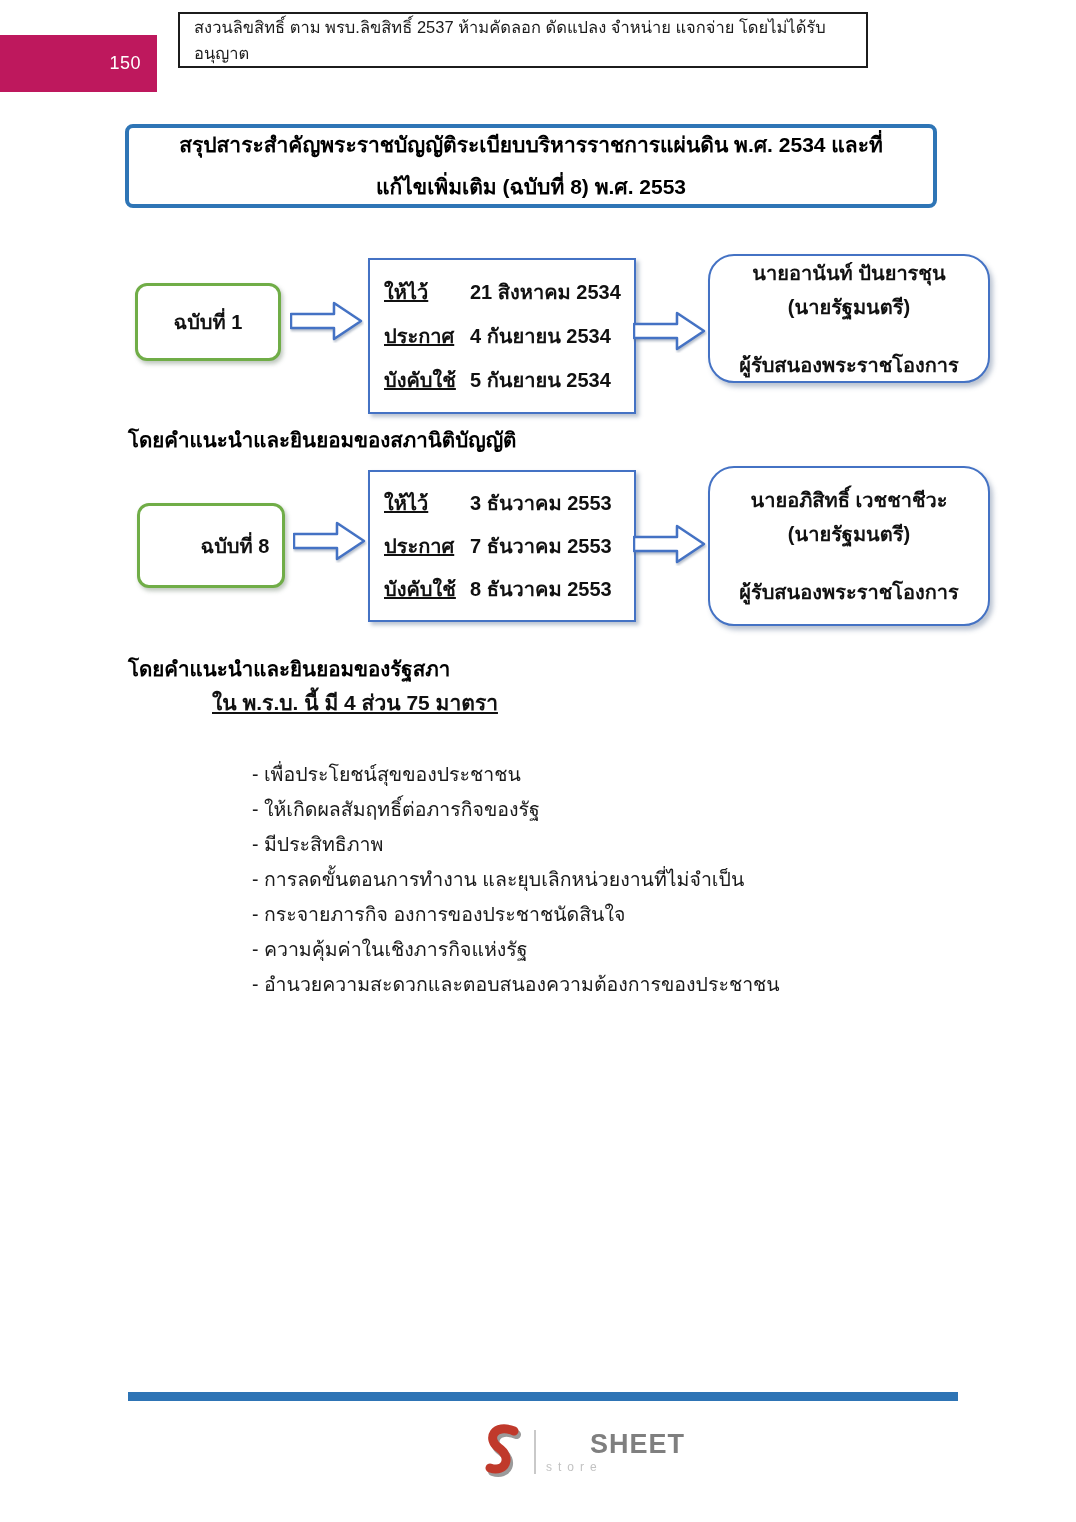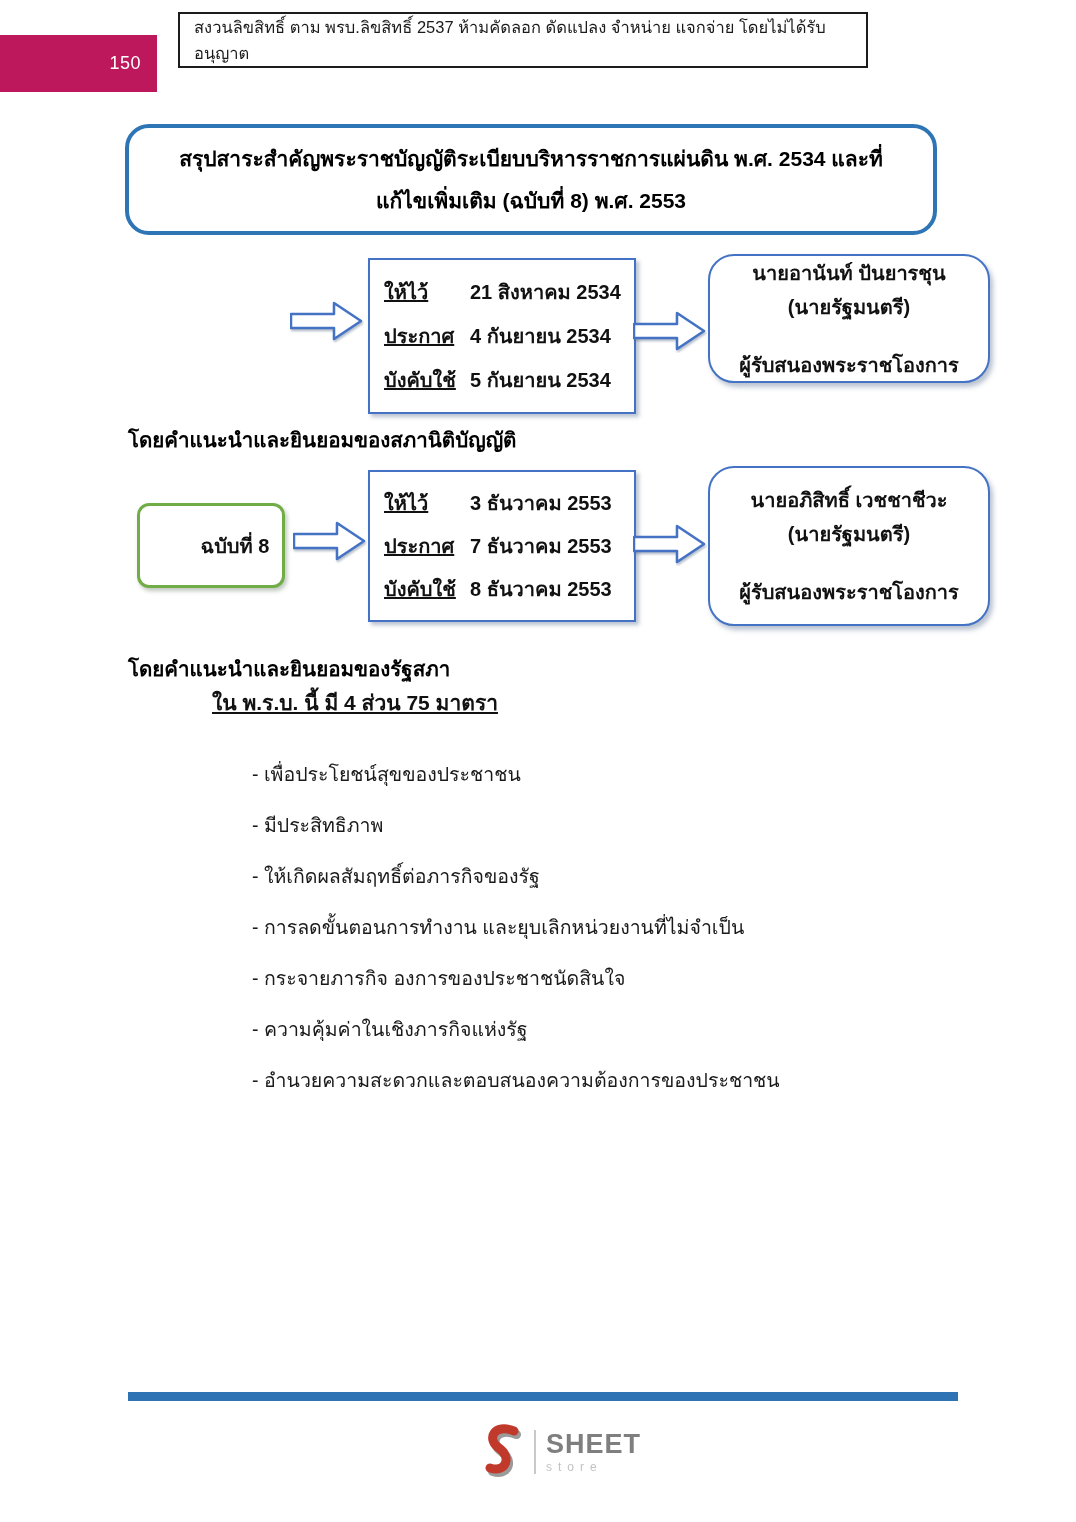--- a/index.html
+++ b/index.html
@@ -20,22 +20,22 @@
     font-size:18px;letter-spacing:.5px;
   }
   .copyright-box{
     position:absolute;left:178px;top:12px;width:690px;height:56px;
     border:2px solid #1c1c1c;box-sizing:border-box;
     display:flex;align-items:center;
     padding:0 14px;font-size:16.5px;color:#1b1b1b;
   }
   
   .title-box{
-    position:absolute;left:125px;top:124px;width:812px;height:111px;
-    border:4px solid #2E75B6;border-radius:24px;box-sizing:border-box;
+    position:absolute;left:125px;top:124px;width:812px;height:84px;
+    border:4px solid #2E75B6;border-radius:8px;box-sizing:border-box;
     display:flex;align-items:center;justify-content:center;
     padding:2px 26px;text-align:center;
     font-weight:bold;font-size:21px;line-height:42px;color:#000;
   }
   
   .edition-box{
     position:absolute;
     border:3px solid #70AD47;border-radius:12px;background:#fff;
     box-shadow:2px 3px 4px rgba(110,130,110,.45);
     display:flex;align-items:center;justify-content:center;
@@ -77,54 +77,57 @@
   .body-heading{
     position:absolute;left:212px;top:686px;
     font-weight:bold;font-size:21px;text-decoration:underline;
   }
   .section-line{position:absolute;left:200px;top:728px;font-size:20px;}
   .section-label{font-weight:bold;}
   .section-label sup{font-size:13px;}
   .section-text{margin-left:8px;font-weight:normal;}
   .bullet-list{
     position:absolute;left:252px;top:763px;width:620px;
-    display:flex;flex-direction:column;gap:28px;
+    display:flex;flex-direction:column;gap:12px;
     font-size:19.5px;color:#1a1a1a;
   }
   .bullet-item{line-height:23px;}
   
   .footer-rule{
     position:absolute;left:128px;top:1392px;width:830px;height:9px;
     background:#2E74B5;
   }
   .brand-logo{
     position:absolute;left:478px;top:1416px;height:72px;
     display:flex;align-items:center;gap:10px;
   }
   .brand-divider{width:2px;height:44px;background:#c9c9c9;}
   .brand-text{display:flex;flex-direction:column;line-height:1;}
-  .brand-name{font-weight:bold;font-size:27px;color:#7f7f7f;letter-spacing:1px;}
+  .brand-name{font-weight:bold;font-size:27px;color:#7f7f7f;letter-spacing:1px;margin-left:44px;}
   .brand-sub{font-size:12px;color:#c2c2c2;letter-spacing:6px;margin-top:3px;}
 </style>
 </head>
 <body>
 
 <div class="page">
 
   <div class="page-number-box">
     <span>150</span>
   </div>
   <div class="copyright-box">
     <span>สงวนลิขสิทธิ์ ตาม พรบ.ลิขสิทธิ์ 2537 ห้ามคัดลอก ดัดแปลง จำหน่าย แจกจ่าย โดยไม่ได้รับอนุญาต</span>
   </div>
 
   <div class="title-box">
     <span>สรุปสาระสำคัญพระราชบัญญัติระเบียบบริหารราชการแผ่นดิน พ.ศ. 2534 และที่แก้ไขเพิ่มเติม (ฉบับที่ 8) พ.ศ. 2553</span>
   </div>
 
+  <div class="edition-box edition-1">
+    <span>ฉบับที่ 1</span>
+  </div>
   <svg class="flow-arrow arrow-r1a" viewBox="0 0 74 44">
     <path d="M1 15 H44 V4 L71 22 L44 40 V29 H1 Z" fill="#ffffff" stroke="#4472C4" stroke-width="2.5" stroke-linejoin="round" style="filter:drop-shadow(1.5px 2px 1px rgba(90,110,140,.45));"></path>
   </svg>
   <div class="dates-box dates-r1">
     <div class="date-row">
       <span class="date-label">ให้ไว้</span>
       <span class="date-value">21 สิงหาคม 2534</span>
     </div>
     <div class="date-row">
       <span class="date-label">ประกาศ</span>
@@ -171,22 +174,22 @@
   <div class="signer-box signer-r2">
     <span>นายอภิสิทธิ์ เวชชาชีวะ</span>
     <span>(นายรัฐมนตรี)</span>
     <span class="signer-role">ผู้รับสนองพระราชโองการ</span>
   </div>
   <div class="note-text note-2">โดยคำแนะนำและยินยอมของรัฐสภา</div>
 
   <div class="body-heading">ใน พ.ร.บ. นี้ มี 4 ส่วน 75 มาตรา</div>
   <div class="bullet-list">
     <div class="bullet-item">- เพื่อประโยชน์สุขของประชาชน</div>
+    <div class="bullet-item">- ให้เกิดผลสัมฤทธิ์ต่อภารกิจของรัฐ</div>
     <div class="bullet-item">- มีประสิทธิภาพ</div>
-    <div class="bullet-item">- ให้เกิดผลสัมฤทธิ์ต่อภารกิจของรัฐ</div>
     <div class="bullet-item">- การลดขั้นตอนการทำงาน และยุบเลิกหน่วยงานที่ไม่จำเป็น</div>
     <div class="bullet-item">- กระจายภารกิจ องการของประชาชนัดสินใจ</div>
     <div class="bullet-item">- ความคุ้มค่าในเชิงภารกิจแห่งรัฐ</div>
     <div class="bullet-item">- อำนวยความสะดวกและตอบสนองความต้องการของประชาชน</div>
   </div>
 
   <div class="footer-rule"></div>
   <div class="brand-logo">
     <svg width="46" height="62" viewBox="0 0 46 62">
       <path d="M36 10 C16 2 8 18 21 27 C34 36 28 52 12 47" fill="none" stroke="#9b9b9b" stroke-width="9" stroke-linecap="round" transform="translate(2.5,3.5)"></path>

